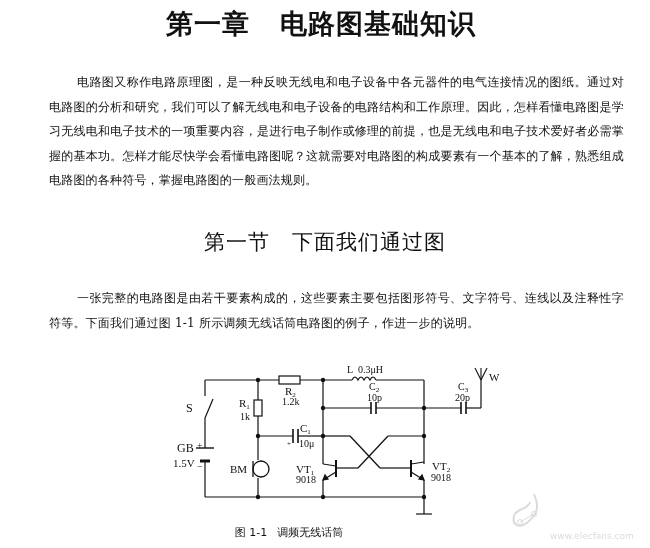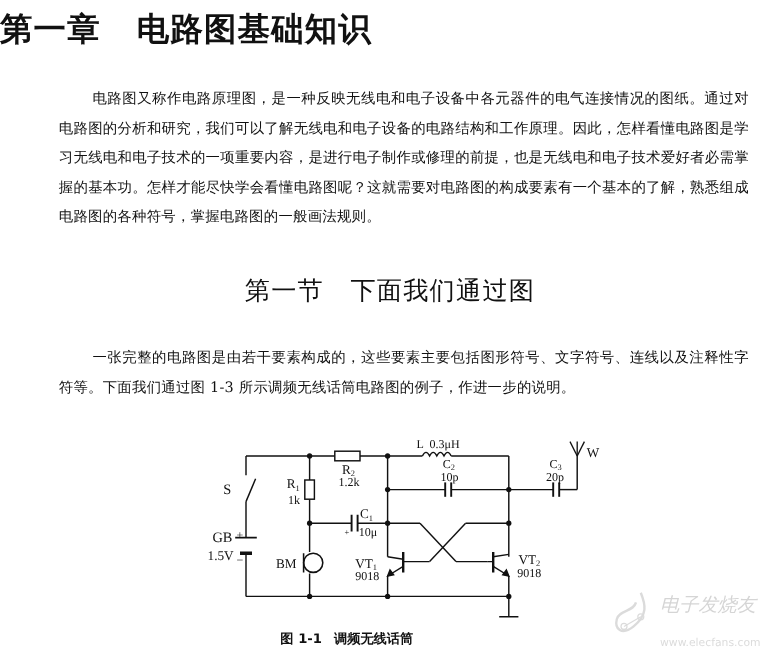--- a/index.html
+++ b/index.html
@@ -1,30 +1,30 @@
 <!DOCTYPE html>
 <html><head>
 <meta charset="utf-8">
 <style>
   html, body { margin: 0; padding: 0; background: #ffffff; }
   body { width: 650px; height: 548px; position: relative; overflow: hidden;
          font-family: "DejaVu Serif", "Liberation Serif", serif; color: #111; }
-  .chapter-title { position: absolute; left: 0; top: 6px; width: 642px; text-align: left;
+  .chapter-title { position: absolute; left: 0; top: 6px; width: 642px; text-align: center;
          font-family: "DejaVu Sans", sans-serif; font-weight: bold; font-size: 27px; letter-spacing: 1px; }
   .chapter-title .gap { display: inline-block; width: 30px; }
   .para { position: absolute; left: 49px; width: 575px; font-size: 12px; line-height: 24.5px;
           text-align: justify; text-indent: 28px; letter-spacing: 0.2px; }
   .p1 { top: 70px; }
   .section-title { position: absolute; left: 0; top: 228px; width: 650px; text-align: center;
           font-size: 21px; font-weight: normal; letter-spacing: 1px; }
   .section-title .gap { display: inline-block; width: 22px; }
   .p2 { top: 286px; }
   .circuit { position: absolute; left: 0; top: 0; }
   .caption { position: absolute; left: 0; top: 525px; width: 578px; text-align: center;
-          font-size: 11px; font-weight: bold; font-family: "DejaVu Sans", sans-serif; }
+          font-size: 11px; font-weight: normal; font-family: "DejaVu Sans", sans-serif; }
   .caption .gap { display: inline-block; width: 10px; }
   .watermark { position: absolute; left: 508px; top: 492px; width: 140px; height: 50px; opacity: 0.35; }
   .wm-text1 { position: absolute; left: 42px; top: 2px; font-size: 16px; color: #888;
           font-family: "DejaVu Sans", sans-serif; font-style: italic; }
   .wm-text2 { position: absolute; left: 42px; top: 39px; font-size: 9px; color: #999;
           font-family: "DejaVu Sans", sans-serif; }
   svg text { font-family: "Liberation Serif", "DejaVu Serif", serif; fill: #111; }
 </style>
 </head>
 <body>
@@ -32,21 +32,21 @@
 <div class="chapter-title">
   <span>第一章</span><span class="gap"></span><span>电路图基础知识</span>
 </div>
 
 <div class="para p1">电路图又称作电路原理图，是一种反映无线电和电子设备中各元器件的电气连接情况的图纸。通过对电路图的分析和研究，我们可以了解无线电和电子设备的电路结构和工作原理。因此，怎样看懂电路图是学习无线电和电子技术的一项重要内容，是进行电子制作或修理的前提，也是无线电和电子技术爱好者必需掌握的基本功。怎样才能尽快学会看懂电路图呢？这就需要对电路图的构成要素有一个基本的了解，熟悉组成电路图的各种符号，掌握电路图的一般画法规则。</div>
 
 <div class="section-title">
   <span>第一节</span><span class="gap"></span><span>下面我们通过图</span>
 </div>
 
-<div class="para p2">一张完整的电路图是由若干要素构成的，这些要素主要包括图形符号、文字符号、连线以及注释性字符等。下面我们通过图 1-3 所示调频无线话筒电路图的例子，作进一步的说明。</div>
+<div class="para p2">一张完整的电路图是由若干要素构成的，这些要素主要包括图形符号、文字符号、连线以及注释性字符等。下面我们通过图 1-1 所示调频无线话筒电路图的例子，作进一步的说明。</div>
 
 <svg class="circuit" width="650" height="548" viewBox="0 0 650 548">
   <g stroke="#111" stroke-width="1.2" fill="none">
 
     <line x1="205" y1="380" x2="279" y2="380"></line>
     <line x1="300" y1="380" x2="352" y2="380"></line>
     <line x1="376" y1="380" x2="424" y2="380"></line>
 
     <line x1="205" y1="380" x2="205" y2="396"></line>
     <line x1="205" y1="418" x2="205" y2="448"></line>
@@ -183,15 +183,14 @@
   <span>图 1-1</span><span class="gap"></span><span>调频无线话筒</span>
 </div>
 
 <div class="watermark">
   <svg width="40" height="50" viewBox="0 0 40 50">
     <path d="M26 2 C30 12 32 20 20 30 C10 38 4 32 6 24 C8 16 20 18 22 10" fill="none" stroke="#999" stroke-width="2"></path>
     <circle cx="12" cy="30" r="2.5" fill="none" stroke="#999"></circle>
     <circle cx="26" cy="22" r="2.5" fill="none" stroke="#999"></circle>
     <line x1="12" y1="30" x2="26" y2="22" stroke="#999"></line>
   </svg>
-  <div class="wm-text1">电子发烧友</div>
   <div class="wm-text2">www.elecfans.com</div>
 </div>
 
 </body></html>

